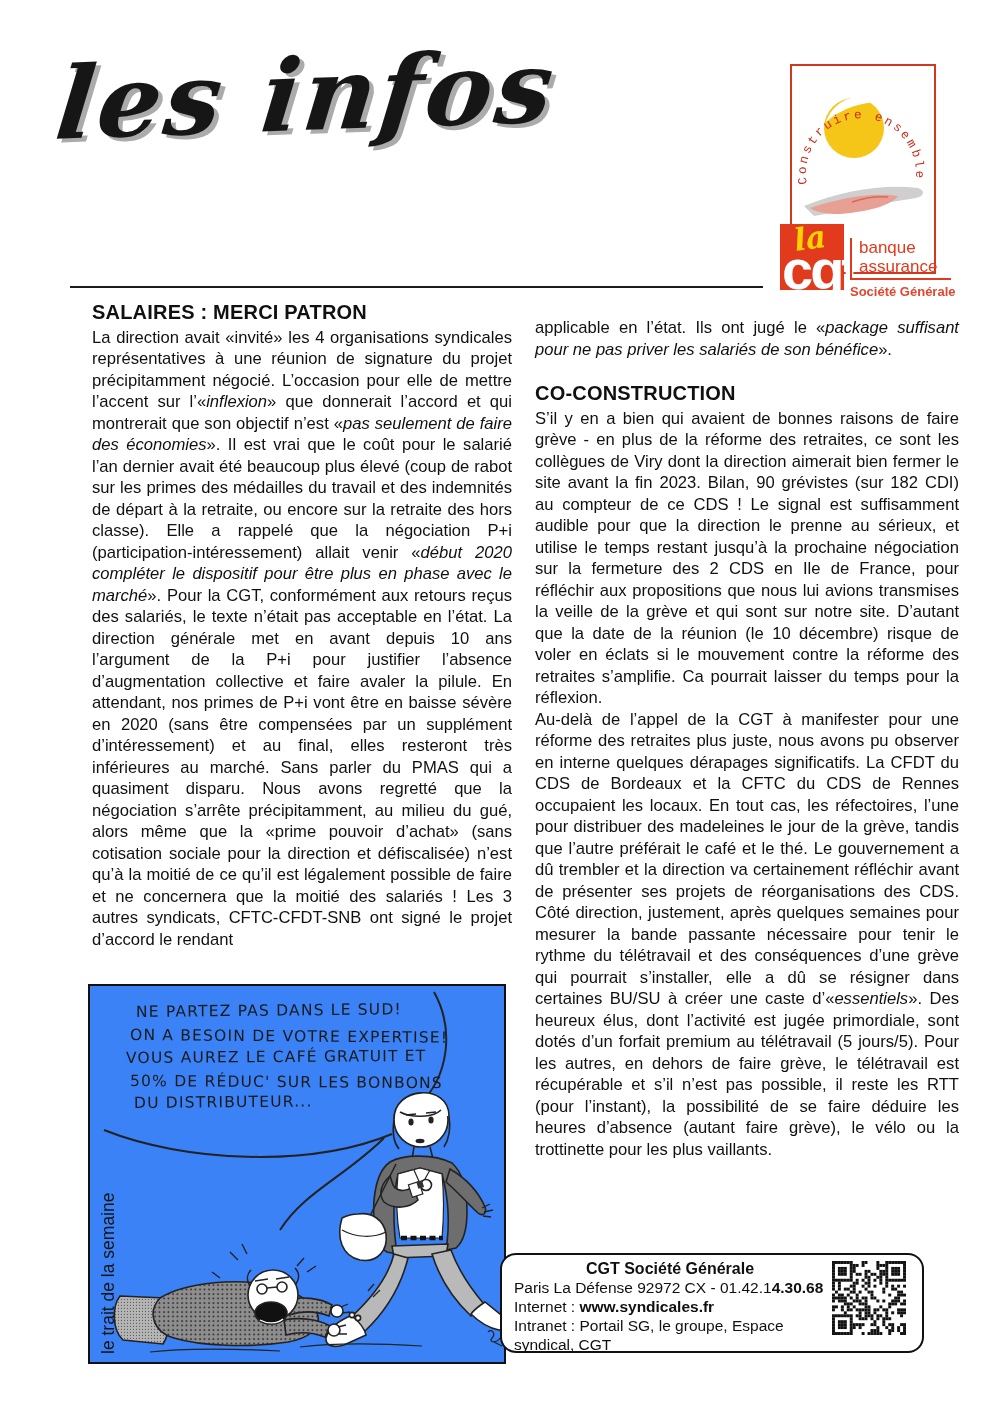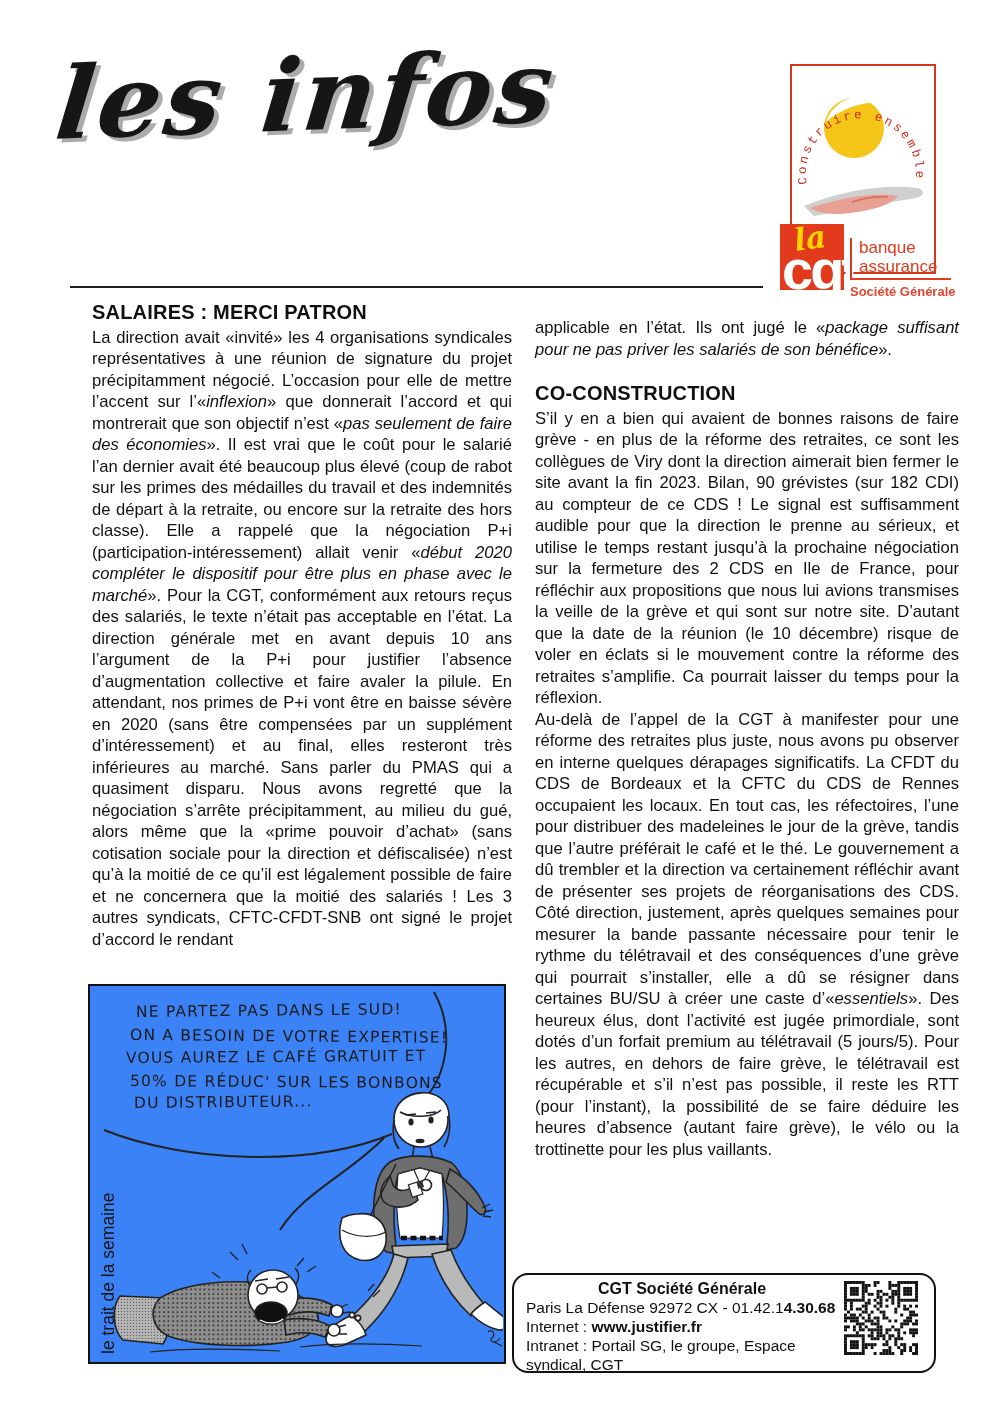--- a/index.html
+++ b/index.html
@@ -34,23 +34,23 @@
   .col-right h2{margin-top:23px;}
   .col p{margin:0;}
   .col p em{font-style:italic;}
 
   
   .cartoon{position:absolute;left:72px;top:968px;width:418px;height:380px;margin:16px;
     border:2.5px solid #111;box-sizing:border-box;background:#3b82f6;}
   .cartoon svg{display:block;}
 
   
-  .contact{position:absolute;left:512px;top:1253px;width:424px;height:100px;box-sizing:border-box;
+  .contact{position:absolute;left:500px;top:1253px;width:424px;height:100px;box-sizing:border-box;
     border:2.5px solid #111;border-radius:16px;padding:5px 16px 5px 12px;
-    font-size:15.5px;line-height:18.9px;color:#101010;background:#fff;margin-top:20px;}
+    font-size:15.5px;line-height:18.9px;color:#101010;background:#fff;}
   .contact .qr{float:right;width:74px;height:74px;margin:1px 0 2px 6px;}
   .contact .c-title{font-weight:bold;text-align:center;font-size:16px;}
   .contact b{font-weight:bold;}
 </style>
 </head>
 <body>
 
 <div class="page">
 
   <div class="masthead-title">les infos</div>
@@ -490,17 +490,17 @@
         <rect x="39" y="72" width="3" height="3" fill="#111"></rect>
         <rect x="42" y="72" width="3" height="3" fill="#111"></rect>
         <rect x="45" y="72" width="3" height="3" fill="#111"></rect>
         <rect x="48" y="72" width="3" height="3" fill="#111"></rect>
         <rect x="57" y="72" width="3" height="3" fill="#111"></rect>
         <rect x="69" y="72" width="3" height="3" fill="#111"></rect>
         <rect x="72" y="72" width="3" height="3" fill="#111"></rect>
       </svg>
     <div class="c-title">CGT Société Générale</div>
     <div><span>Paris La Défense 92972 CX - 01.42.1</span><b>4.30.68</b></div>
-    <div><span>Internet : </span><b>www.justifier.fr</b></div>
+    <div><span>Internet : </span><b>www.syndicales.fr</b></div>
     <div>Intranet : Portail SG, le groupe, Espace syndical, CGT</div>
   </div>
 
 </div>
 
 </body></html>

